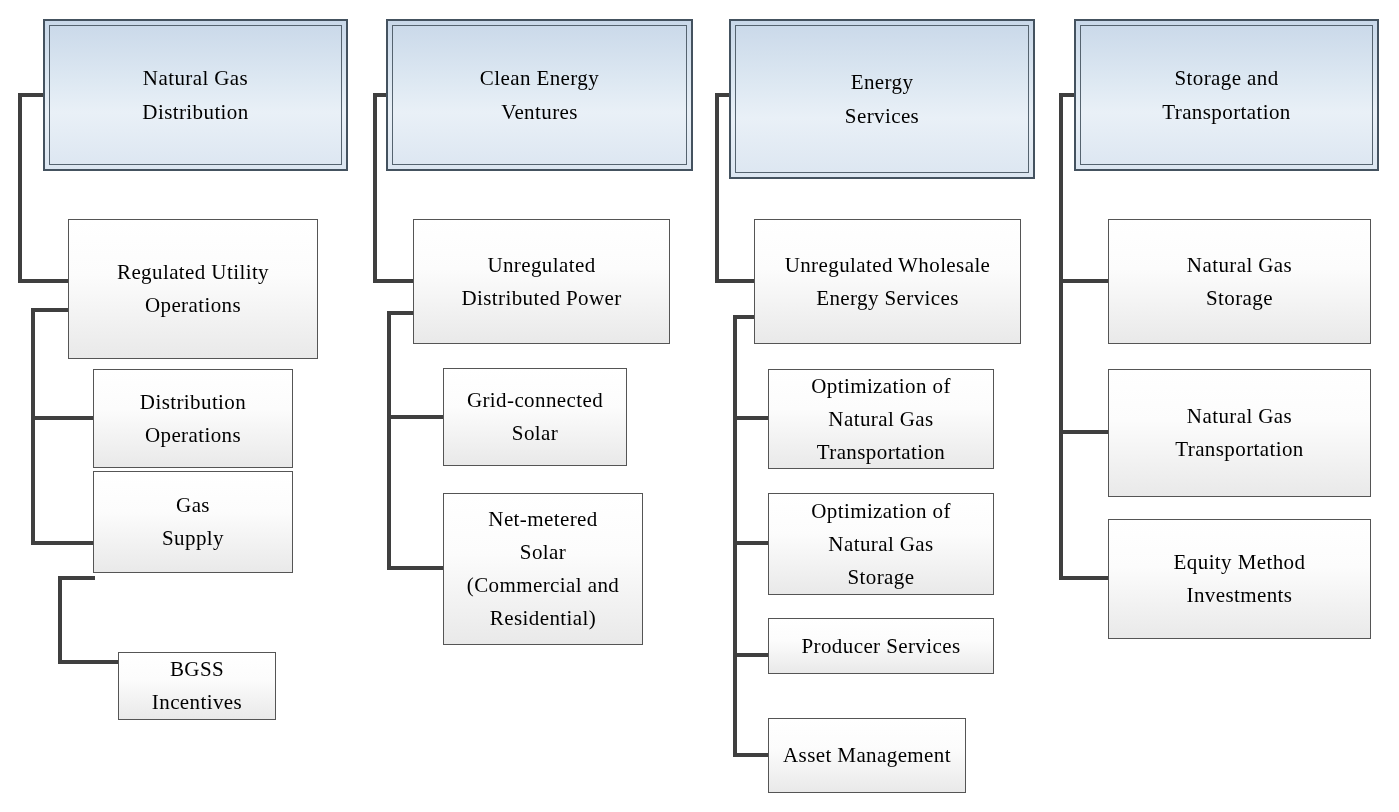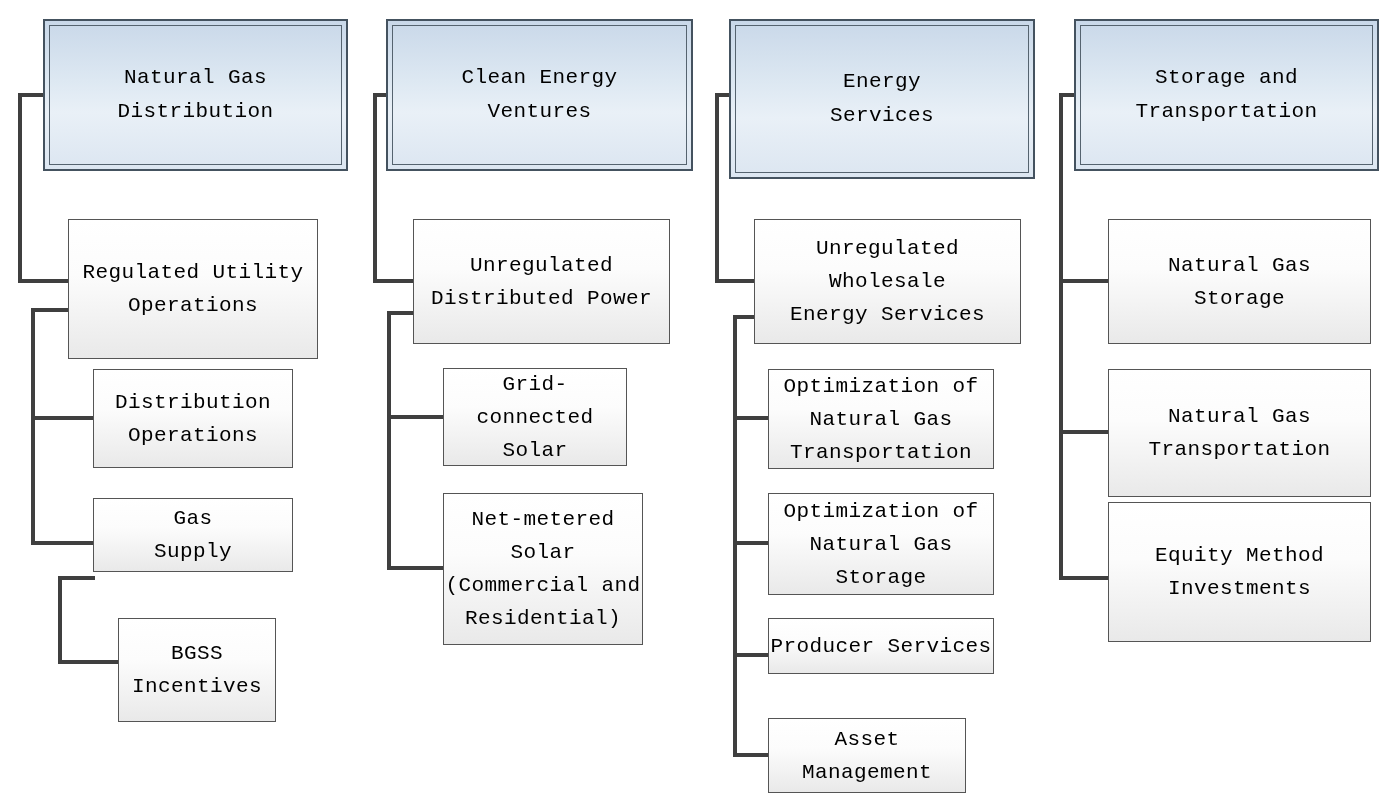--- a/index.html
+++ b/index.html
@@ -5,21 +5,21 @@
   html, body {
     margin: 0;
     padding: 0;
     background: #ffffff;
   }
   .canvas {
     position: relative;
     width: 1399px;
     height: 812px;
     background: #ffffff;
-    font-family: Liberation Mono, monospace;
+    font-family: Liberation Serif, serif;
     color: #000000;
     overflow: hidden;
   }
   .connectors {
     position: absolute;
     left: 0;
     top: 0;
   }
   .box {
     position: absolute;
@@ -88,25 +88,25 @@
 Distribution</span>
   </div>
   <div class="box node" style="left:68px;top:219px;width:250px;height:140px">
     <span class="lbl">Regulated Utility
 Operations</span>
   </div>
   <div class="box node" style="left:93px;top:369px;width:200px;height:99px">
     <span class="lbl">Distribution
 Operations</span>
   </div>
-  <div class="box node" style="left:93px;top:498px;width:200px;height:74px">
+  <div class="box node" style="left:93px;top:471px;width:200px;height:102px">
     <span class="lbl">Gas
 Supply</span>
   </div>
-  <div class="box node" style="left:118px;top:618px;width:158px;height:104px">
+  <div class="box node" style="left:118px;top:652px;width:158px;height:68px">
     <span class="lbl">BGSS
 Incentives</span>
   </div>
 
   <div class="box hdr" style="left:386px;top:19px;width:307px;height:152px">
     <span class="lbl">Clean Energy
 Ventures</span>
   </div>
   <div class="box node" style="left:413px;top:219px;width:257px;height:125px">
     <span class="lbl">Unregulated
@@ -153,18 +153,18 @@
 Transportation</span>
   </div>
   <div class="box node" style="left:1108px;top:219px;width:263px;height:125px">
     <span class="lbl">Natural Gas
 Storage</span>
   </div>
   <div class="box node" style="left:1108px;top:369px;width:263px;height:128px">
     <span class="lbl">Natural Gas
 Transportation</span>
   </div>
-  <div class="box node" style="left:1108px;top:502px;width:263px;height:140px">
+  <div class="box node" style="left:1108px;top:519px;width:263px;height:120px">
     <span class="lbl">Equity Method
 Investments</span>
   </div>
 
 </div>
 
 </body></html>

